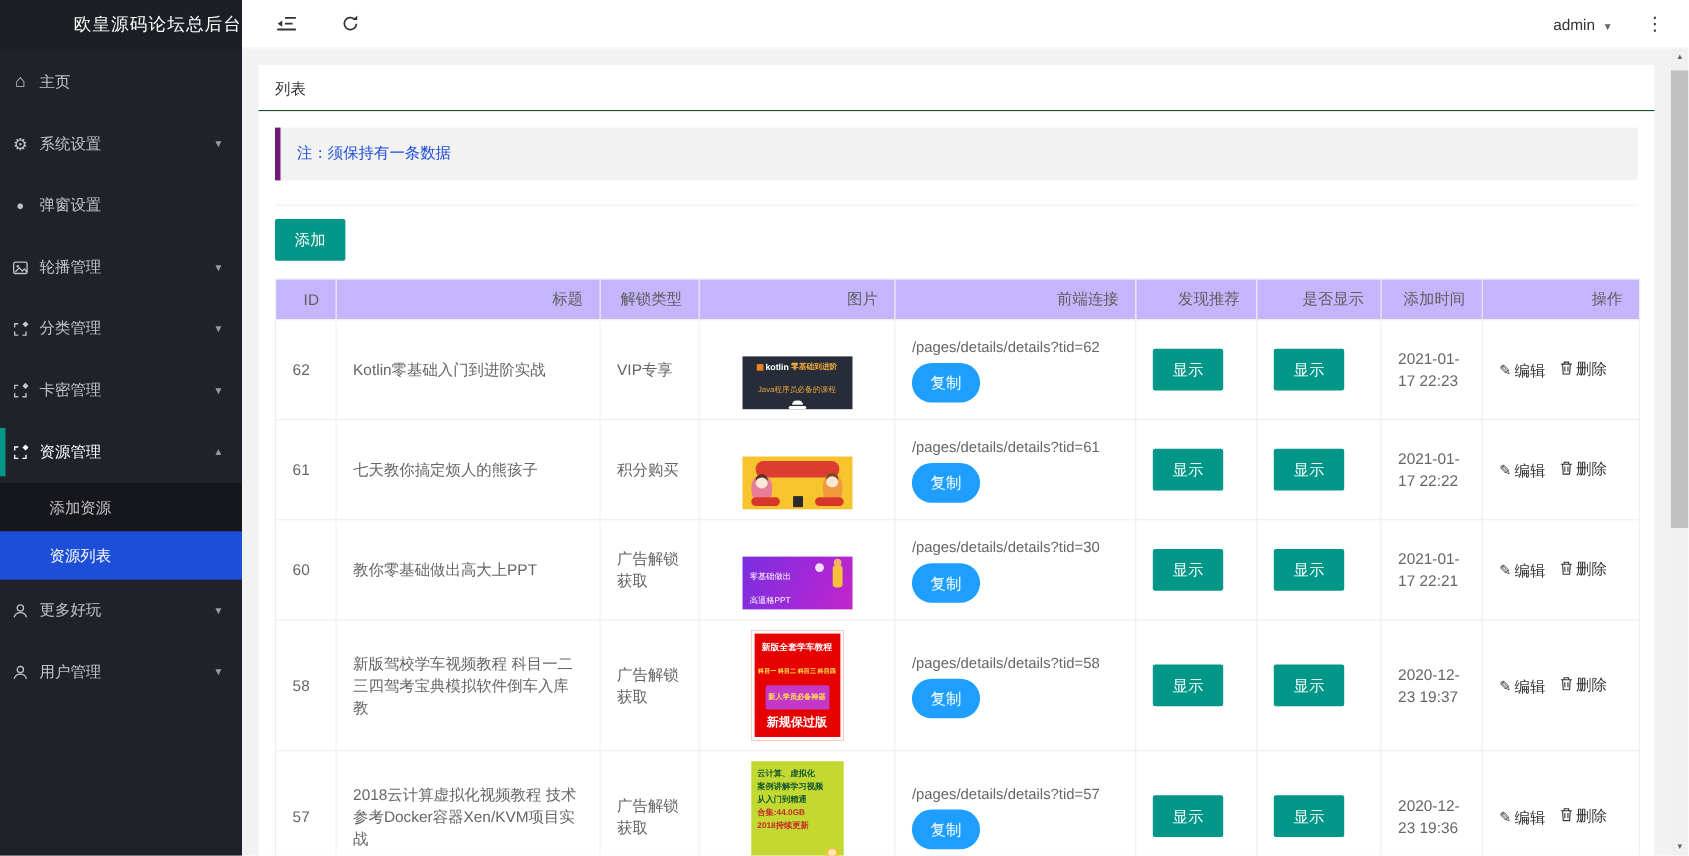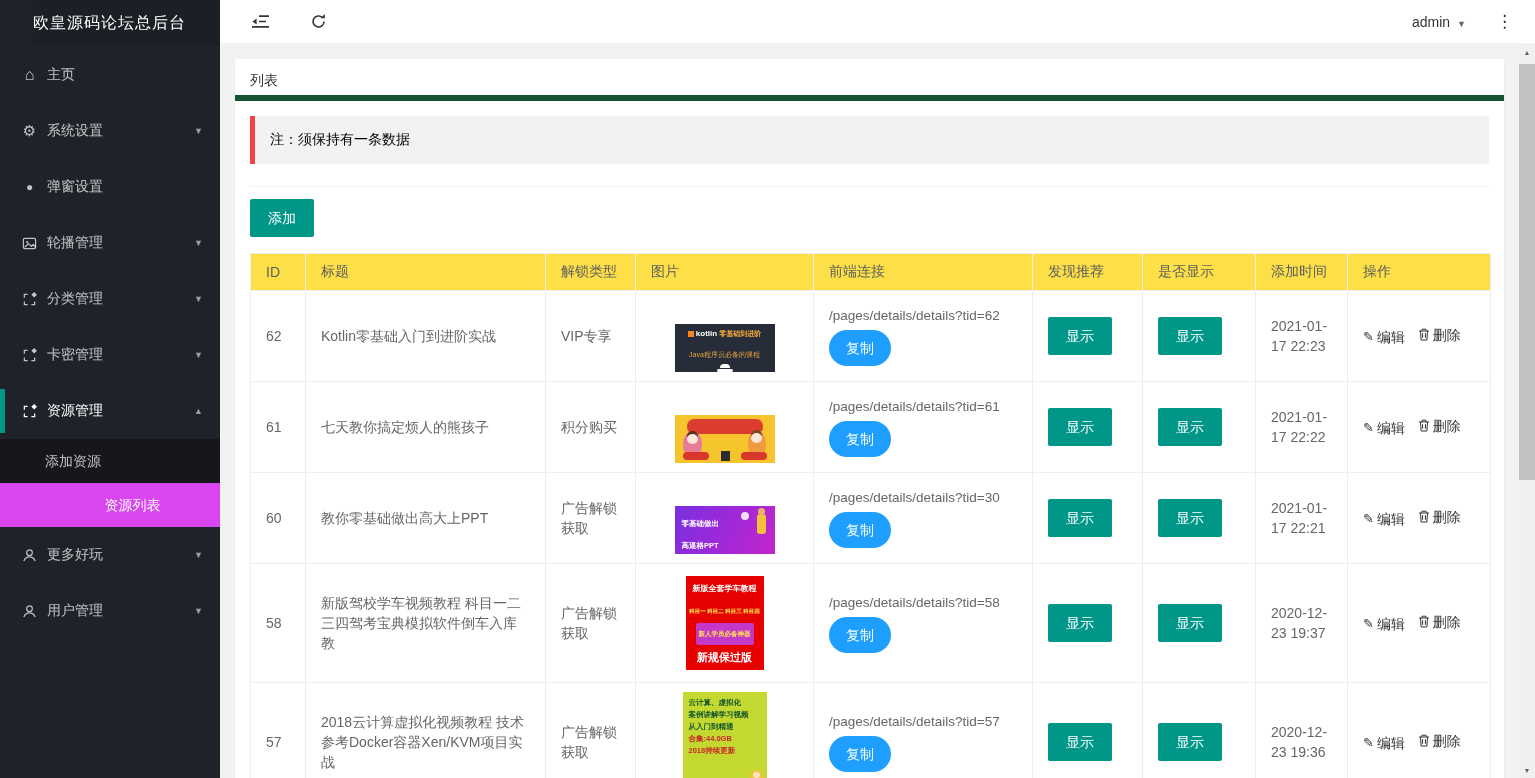--- a/index.html
+++ b/index.html
@@ -1,59 +1,59 @@
 <!DOCTYPE html>
 <html><head>
 <meta charset="utf-8">
 <style>
   * { margin:0; padding:0; box-sizing:border-box; }
   html,body { width:1535px; height:778px; overflow:hidden; font-family:"Liberation Sans","DejaVu Sans",sans-serif; background:#fff; }
   .stage { position:relative; width:1535px; height:778px; overflow:hidden; }
 
   
   .sidebar { position:absolute; left:0; top:0; width:220px; height:778px; background:#20222A; z-index:5; }
-  .logo { height:45px; line-height:45px; text-align:left; color:#fff; font-size:16px; letter-spacing:1px; background:#1d1f26;margin-left:33px; }
+  .logo { height:45px; line-height:45px; text-align:right; color:#fff; font-size:16px; letter-spacing:1px; background:#1d1f26; }
   .side-nav { padding-top:2px; }
-  .side-item { position:relative; height:56px; display:flex; align-items:center; padding-left:21px; color:rgba(255,255,255,.72); font-size:14px; cursor:pointer;text-align:right; }
+  .side-item { position:relative; height:56px; display:flex; align-items:center; padding-left:10px; color:rgba(255,255,255,.72); font-size:14px; cursor:pointer;text-align:right; }
   .side-item .s-icon { width:17px; height:17px; margin-right:9px; display:inline-flex; align-items:center; justify-content:center; }
   .side-item.active { color:#fff; }
   .side-item.active::before { content:''; position:absolute; left:0; top:6px; bottom:6px; width:5px; background:#009688; }
   .chev { position:absolute; right:17px; font-size:9px; color:rgba(255,255,255,.55); }
   .chev-down::before { content:"\25BC"; }
   .chev-up::before { content:"\25B2"; }
   .side-sub { background:rgba(0,0,0,.3); }
   .sub-item { height:44px; line-height:44px; padding-left:45px; font-size:14px; color:rgba(255,255,255,.72); cursor:pointer; }
-  .sub-item.active { background:#d946ef; color:#fff;text-align:center; }
+  .sub-item.active { background:#1d4ed8; color:#fff; }
   .u-home::before { content:"\2302"; font-size:16px; }
   .u-gear::before { content:"\2699"; font-size:15px; }
   .u-circle::before { content:"\25CF"; font-size:12px; }
 
   
   .topbar { position:absolute; left:220px; right:0; top:0; height:44px; background:#fff; display:flex; align-items:center; padding:0 22px 0 30px; border-bottom:1px solid #f2f2f2; z-index:4; }
   .tb-icon { width:20px; height:20px; display:inline-flex; align-items:center; justify-content:center; cursor:pointer; }
   .tb-icon + .tb-icon { margin-left:38px; }
   .tb-right { margin-left:auto; display:flex; align-items:center; }
   .admin-menu { display:flex; gap:7px; color:#333; font-size:14px; cursor:pointer; }
   .i-caret::before { content:"\25BC"; font-size:9px; color:#666; }
   .i-kebab { margin-left:30px; color:#333; font-size:17px; cursor:pointer; }
   .i-kebab::before { content:"\22EE"; }
 
   
   .content { position:absolute; left:220px; right:16px; top:44px; bottom:0; background:#f2f2f2; padding:15px; overflow:hidden; }
   .card { background:#fff; box-shadow:0 1px 2px rgba(0,0,0,.05); }
-  .card-header { height:42px; line-height:42px; padding-left:15px; font-size:14px; color:#333; border-bottom:6px solid #14532d; }
+  .card-header { height:42px; line-height:42px; padding-left:15px; font-size:14px; color:#333; border-bottom:1px solid #14532d; }
   .card-body { padding:15px; }
-  .notice { background:#f2f2f2; border-left:5px solid #ef4444; padding:15px; font-size:14px; color:#000000; }
+  .notice { background:#f2f2f2; border-left:5px solid #701a75; padding:15px; font-size:14px; color:#1d4ed8; }
   .hr { border:none; border-top:1px solid #f0f0f0; margin:22px 0 0 0; }
   .btn-add { margin-top:12px; height:38px; line-height:38px; padding:0 18px; background:#009688; color:#fff; border:none; border-radius:2px; font-size:14px; cursor:pointer; font-family:inherit; }
 
   
   table { width:100%; border-collapse:collapse; table-layout:fixed; margin-top:16px; }
   th,td { border:1px solid #eee; padding:9px 15px; font-size:14px; vertical-align:middle; word-wrap:break-word; }
-  th { background:#fde047; color:#5e5e5e; font-weight:400; text-align:left; height:36px; }
+  th { background:#c4b5fd; color:#5e5e5e; font-weight:400; text-align:right; height:36px; }
   td { color:#666; line-height:20px; }
   tr.rh-78{height:78px} tr.rh-77{height:77px} tr.rh-112{height:112px} tr.rh-120{height:120px}
   .link-text { white-space:nowrap; overflow:hidden; font-size:13.5px; color:#666; }
   .btn-copy { margin-top:4px; height:36px; line-height:36px; padding:0 17px; background:#1E9FFF; color:#fff; border:none; border-radius:18px; font-size:14px; cursor:pointer; font-family:inherit; }
   .btn-show { height:38px; line-height:38px; padding:0 18px; background:#009688; color:#fff; border:none; border-radius:2px; font-size:14px; cursor:pointer; font-family:inherit; }
   .c-time { color:#666; }
   .c-ops { white-space:nowrap; color:#333; }
   .op { display:inline-flex; align-items:center; gap:3px; color:#333; cursor:pointer; }
   .op + .op { margin-left:9px; }
   .i-edit::before { content:"\270E"; font-size:13px; }
@@ -77,21 +77,21 @@
   .kids-banner { position:absolute; top:4px; left:12px; width:76px; height:15px; background:#dd3c31; border-radius:7px; }
   .kid-left { position:absolute; left:8px; top:17px; width:19px; height:25px; background:#e87a9a; border-radius:45%; }
   .kid-left::before { content:''; position:absolute; top:2px; left:4px; width:11px; height:10px; background:#fde7d6; border-radius:50%; box-shadow:0 -3px 0 #5a3326; }
   .kid-right { position:absolute; right:9px; top:16px; width:18px; height:26px; background:#f09a3e; border-radius:45%; }
   .kid-right::before { content:''; position:absolute; top:2px; left:3px; width:11px; height:10px; background:#fde7d6; border-radius:50%; box-shadow:0 -3px 0 #7a4a1e; }
   .kids-pill-l { position:absolute; bottom:3px; left:8px; width:26px; height:8px; background:#d8362b; border-radius:4px; }
   .kids-pill-r { position:absolute; bottom:3px; right:8px; width:26px; height:8px; background:#d8362b; border-radius:4px; }
   .kids-box { position:absolute; bottom:2px; left:46px; width:9px; height:10px; background:#2b2b2b; }
 
   .th-ppt { background:linear-gradient(115deg,#7a2fe0 0%,#a128d8 55%,#c426c9 100%); padding:8px 0 0 7px; }
-  .ppt1,.ppt2 { color:#fff; font-size:7.5px; font-weight:bold; white-space:nowrap; }
+  .ppt1,.ppt2 { color:#fff; font-size:7.5px; font-weight:normal; white-space:nowrap; }
   .ppt2 { margin-top:2px; }
   .ppt-person { position:absolute; right:9px; top:8px; width:9px; height:20px; background:#f5c13d; border-radius:3px; }
   .ppt-person::before { content:''; position:absolute; top:-6px; left:1px; width:7px; height:7px; background:#f0b06a; border-radius:50%; }
   .ppt-dot { position:absolute; right:26px; top:6px; width:8px; height:8px; background:rgba(255,255,255,.85); border-radius:50%; }
 
   .th-driving { background:#e60000; border:3px solid #fff; display:flex; flex-direction:column; align-items:center; padding-top:3px; gap:2px; }
   .drv1 { color:#fff; font-weight:bold; font-size:8px; white-space:nowrap; }
   .drv2 { color:#ffe84d; font-weight:bold; font-size:5.5px; white-space:nowrap; }
   .drv3 { background:#c438c8; color:#ffe352; font-weight:bold; font-size:6.5px; padding:1px 3px; border-radius:2px; white-space:nowrap; }
   .drv4 { color:#fff; font-weight:bold; font-size:11px; white-space:nowrap; }

